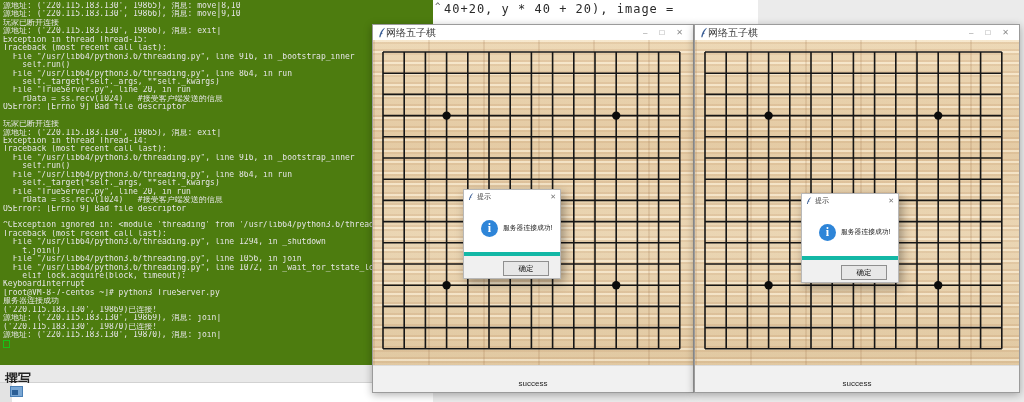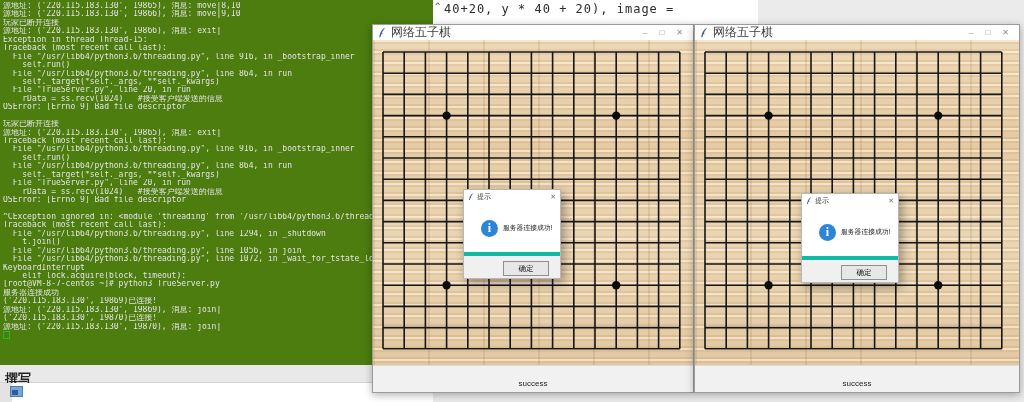--- a/index.html
+++ b/index.html
@@ -25,21 +25,21 @@
   .compose-body{position:absolute;left:0;top:383px;width:433px;height:19px;background:#fff;}
   .compose-gutter{position:absolute;left:0;top:0;width:12px;height:19px;background:#e3e3e3;}
   .attach-icon{position:absolute;left:10px;top:3px;width:13px;height:11px;background:#7aa7d4;border:1px solid #4a7fb5;box-sizing:border-box;}
   .attach-icon .inner{position:absolute;left:1px;bottom:1px;width:6px;height:5px;background:#2c5f96;}
   
   .game-window{position:absolute;top:24px;height:369px;background:#fff;border:1px solid #9b9b9b;box-sizing:border-box;box-shadow:0 2px 8px rgba(0,0,0,0.3);}
   .win-left{left:372px;width:322px;}
   .win-right{left:694px;width:326px;}
   .titlebar{height:15px;display:flex;align-items:center;padding:0 5px;background:#fff;}
   .py-icon{width:8px;height:11px;flex:0 0 auto;}
-  .title-text{font-size:12px;color:#3c3c3c;margin-left:5px;}
+  .title-text{font-size:10px;color:#3c3c3c;}
   .win-controls{margin-left:auto;display:flex;gap:12px;align-items:center;margin-right:5px;}
   .win-ctl{font-size:8px;color:#8a8a8a;line-height:10px;cursor:default;}
   .board{
     position:absolute;left:0;top:15px;right:0;height:327px;
     background-color:#e6d1ae;
     background-image:
       repeating-linear-gradient(90deg, rgba(150,105,65,0.16) 0px, rgba(150,105,65,0.16) 2px, rgba(255,255,255,0) 2px, rgba(255,255,255,0) 55px),
       repeating-linear-gradient(180deg, rgba(255,243,221,0.55) 0px 2px, rgba(206,166,122,0.28) 2px 4px, rgba(233,205,166,0.18) 4px 9px, rgba(193,143,98,0.22) 9px 11px),
       linear-gradient(180deg,#eedbba 0%,#e3caa3 30%,#ebd8b7 60%,#dfc7a0 100%);
   }
@@ -86,37 +86,38 @@
       <div class="tline">  File "/usr/lib64/python3.6/threading.py", line 916, in _bootstrap_inner</div>
       <div class="tline">    self.run()</div>
       <div class="tline">  File "/usr/lib64/python3.6/threading.py", line 864, in run</div>
       <div class="tline">    self._target(*self._args, **self._kwargs)</div>
       <div class="tline">  File "TrueServer.py", line 20, in run</div>
       <div class="tline">    rData = ss.recv(1024)   #接受客户端发送的信息</div>
       <div class="tline">OSError: [Errno 9] Bad file descriptor</div>
       <div class="tline">&nbsp;</div>
       <div class="tline">玩家已断开连接</div>
       <div class="tline">源地址: ('220.115.183.130', 19865), 消息: exit|</div>
+      <div class="tline">Exception in thread Thread-14:</div>
       <div class="tline">Traceback (most recent call last):</div>
       <div class="tline">  File "/usr/lib64/python3.6/threading.py", line 916, in _bootstrap_inner</div>
       <div class="tline">    self.run()</div>
       <div class="tline">  File "/usr/lib64/python3.6/threading.py", line 864, in run</div>
       <div class="tline">    self._target(*self._args, **self._kwargs)</div>
       <div class="tline">  File "TrueServer.py", line 20, in run</div>
       <div class="tline">    rData = ss.recv(1024)   #接受客户端发送的信息</div>
       <div class="tline">OSError: [Errno 9] Bad file descriptor</div>
       <div class="tline">&nbsp;</div>
       <div class="tline">^CException ignored in: &lt;module 'threading' from '/usr/lib64/python3.6/threading.py'&gt;</div>
       <div class="tline">Traceback (most recent call last):</div>
       <div class="tline">  File "/usr/lib64/python3.6/threading.py", line 1294, in _shutdown</div>
       <div class="tline">    t.join()</div>
       <div class="tline">  File "/usr/lib64/python3.6/threading.py", line 1056, in join</div>
       <div class="tline">  File "/usr/lib64/python3.6/threading.py", line 1072, in _wait_for_tstate_lock</div>
+      <div class="tline">    elif lock.acquire(block, timeout):</div>
       <div class="tline">KeyboardInterrupt</div>
-      <div class="tline">    elif lock.acquire(block, timeout):</div>
       <div class="tline">[root@VM-8-7-centos ~]# python3 TrueServer.py</div>
       <div class="tline">服务器连接成功</div>
       <div class="tline">('220.115.183.130', 19869)已连接!</div>
       <div class="tline">源地址: ('220.115.183.130', 19869), 消息: join|</div>
       <div class="tline">('220.115.183.130', 19870)已连接!</div>
       <div class="tline">源地址: ('220.115.183.130', 19870), 消息: join|</div>
       <div class="tline"><span class="cursor" style="border-color: rgb(23, 195, 23);"></span></div>
     </div>
 </div>
 

